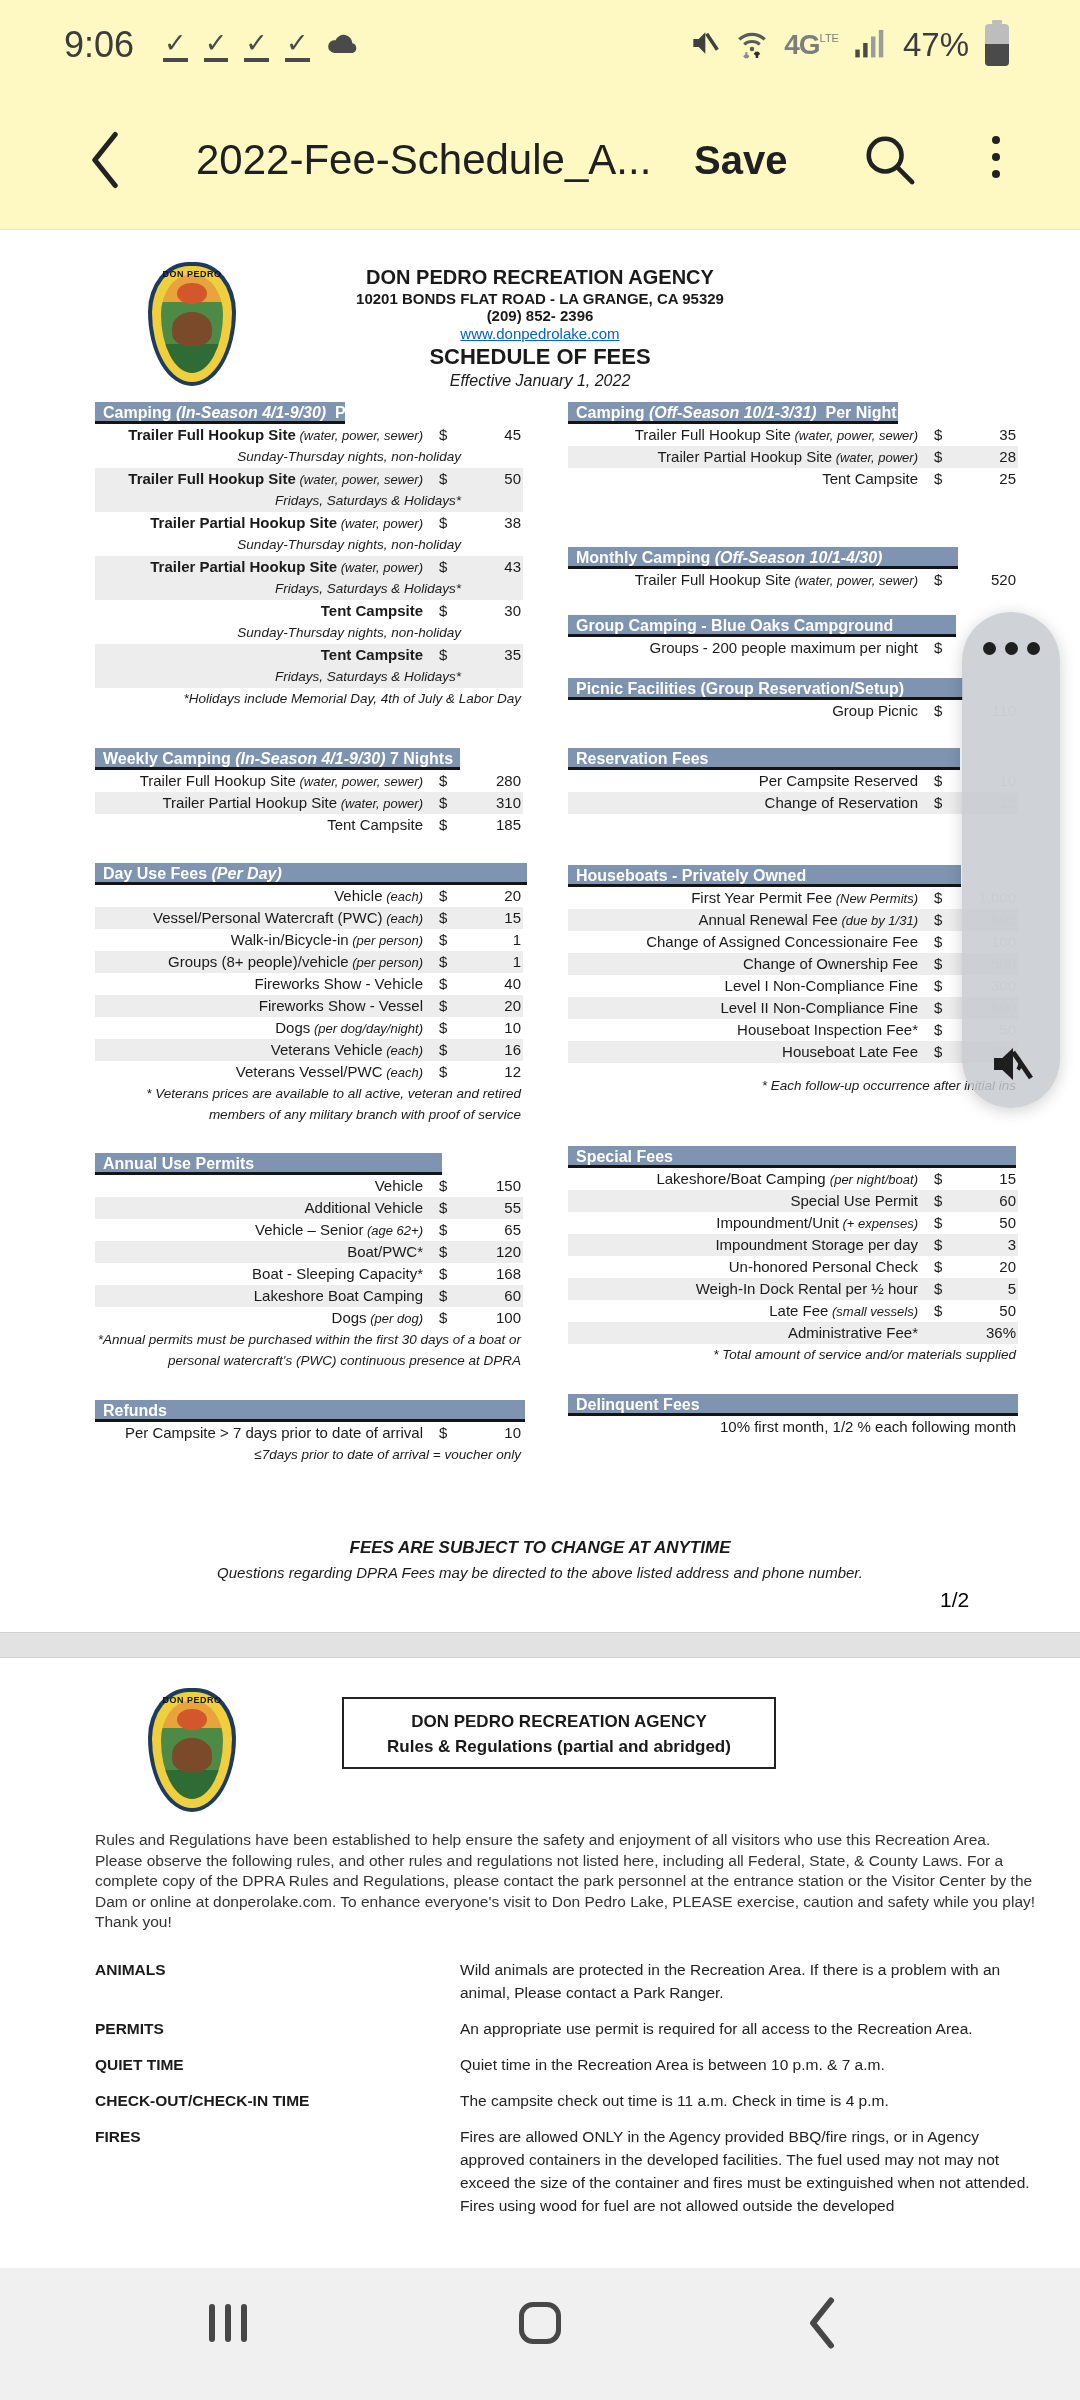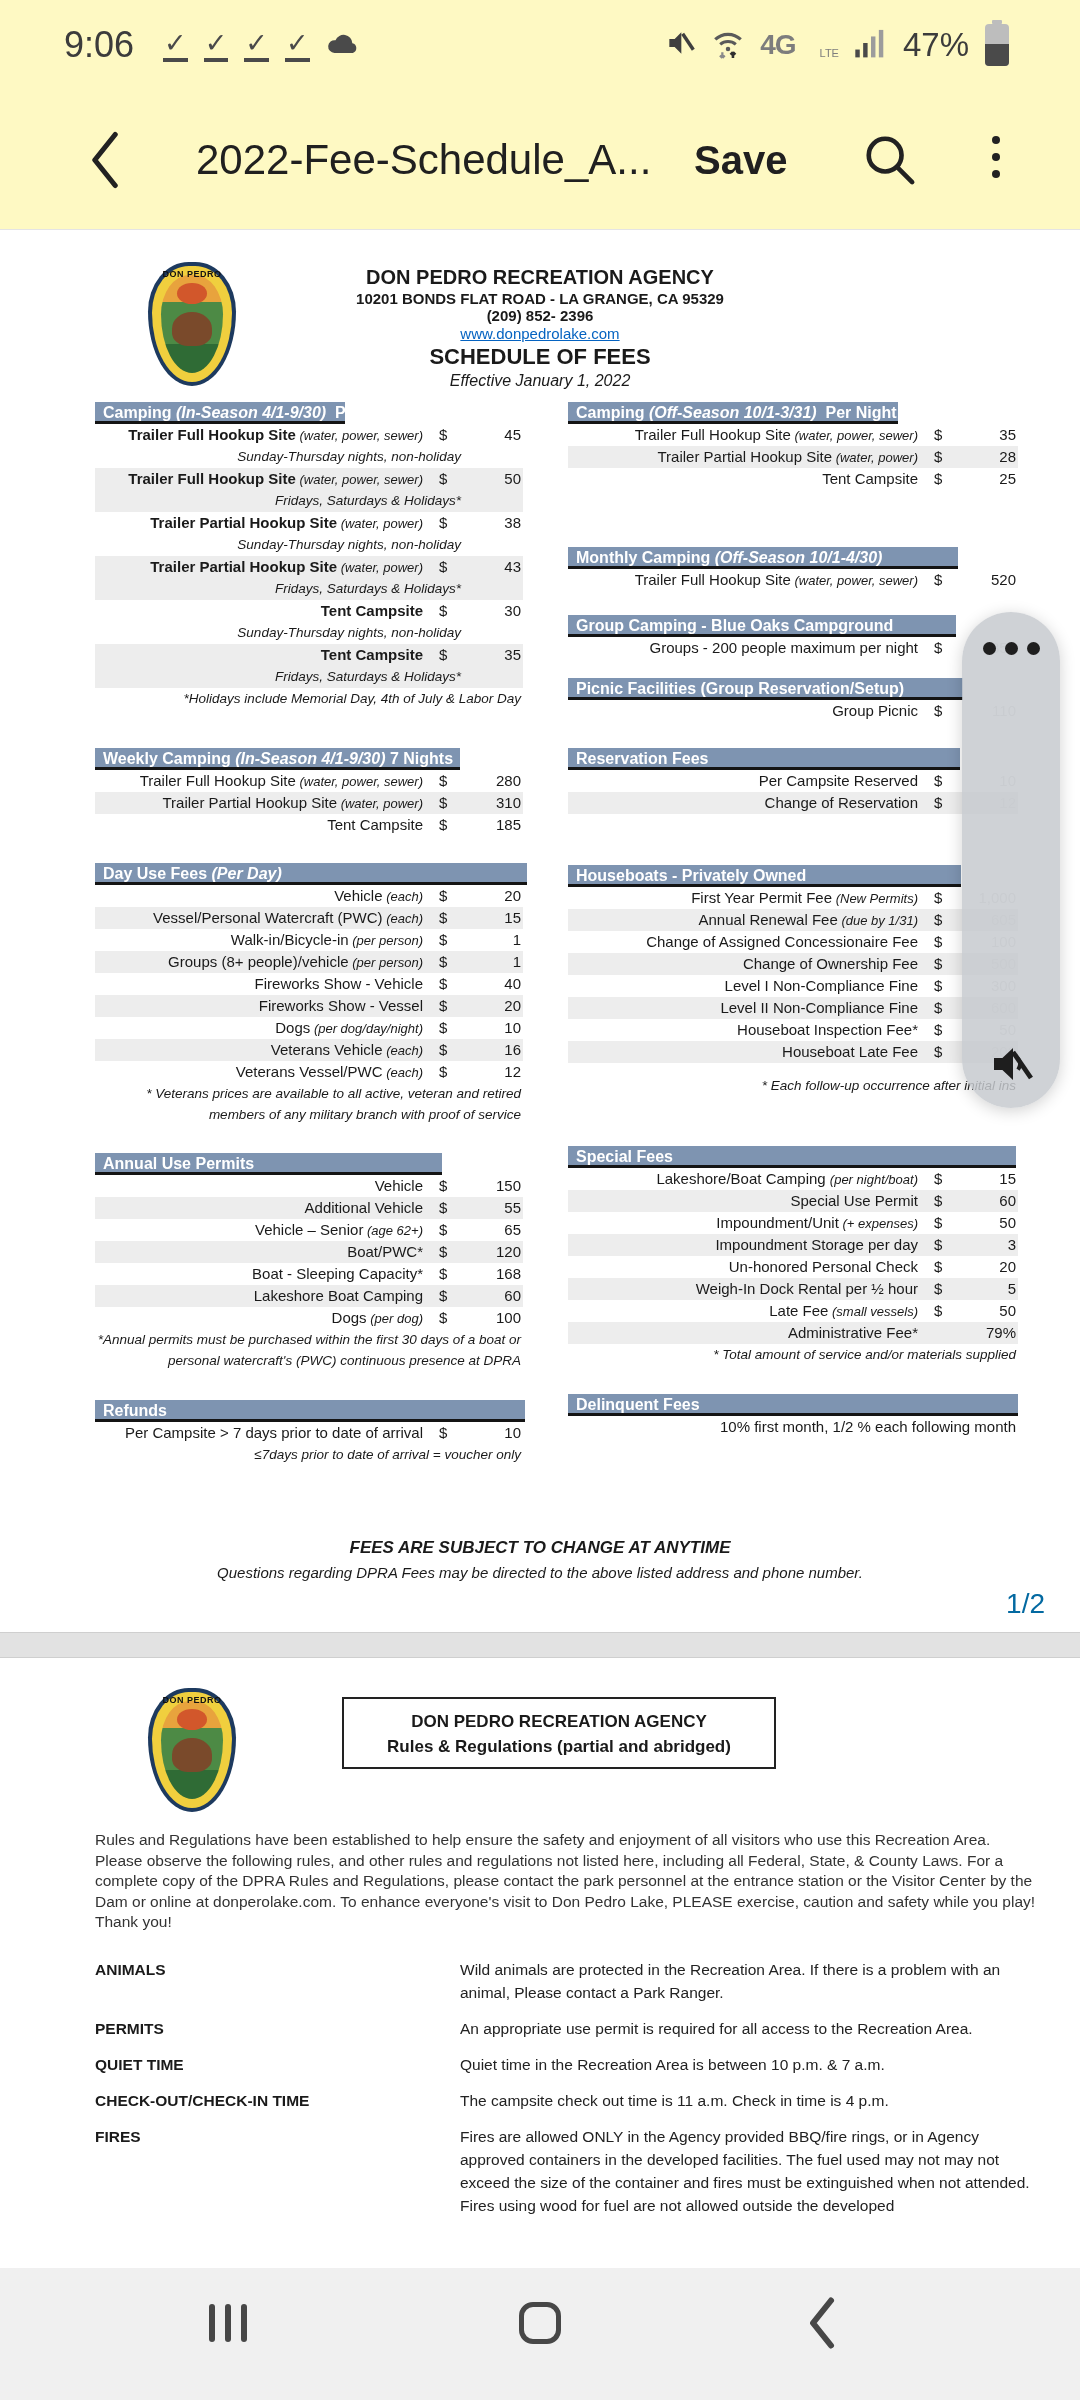--- a/index.html
+++ b/index.html
@@ -7,37 +7,37 @@
   body { position:relative; font-family:"Liberation Sans","DejaVu Sans",sans-serif; background:#ffffff; overflow:hidden; color:#1a1a1a; }
 
   
   .chrome { position:absolute; left:0; top:0; width:1080px; height:230px; background:#fef9c3; border-bottom:1px solid #e4e4e4; }
   .statusbar { position:absolute; left:0; top:0; width:1080px; height:90px; display:flex; align-items:center; }
   .sb-time { position:absolute; left:64px; top:0; height:90px; display:flex; align-items:center; font-size:36px; color:#3c3c3c; }
   .sb-left-icons { position:absolute; left:163px; top:0; height:90px; display:flex; align-items:center; gap:16px; }
   .dl-check { font-size:27px; font-weight:bold; color:#4a4a4a; border-bottom:4px solid #4a4a4a; padding:0 1px 1px 1px; line-height:28px; }
   .sb-right { position:absolute; right:70px; top:0; height:90px; display:flex; align-items:center; gap:15px; }
   .pct { font-size:33px; color:#3c3c3c; }
-  .fourg { display:flex; align-items:flex-end; line-height:1; color:#7d7d7d;gap:24px; }
+  .fourg { display:flex; align-items:flex-start; line-height:1; color:#7d7d7d; }
   .fourg b { font-size:28px; font-weight:bold; letter-spacing:-1px; }
   .fourg i { font-style:normal; font-size:11px; margin-top:2px; letter-spacing:0; }
 
   .appbar { position:absolute; left:0; top:90px; width:1080px; height:140px; }
   .ab-back { position:absolute; left:88px; top:40px; width:50px; height:60px; display:flex; align-items:center; }
   .ab-title { position:absolute; left:196px; top:0; height:140px; display:flex; align-items:center; font-size:42px; color:#202020; }
   .ab-save { position:absolute; left:694px; top:0; height:140px; display:flex; align-items:center; font-size:40px; font-weight:600; color:#202020; }
   .ab-search { position:absolute; left:862px; top:42px; }
   .ab-more { position:absolute; left:986px; top:40px; display:flex; flex-direction:column; gap:9px; padding:6px; }
   .ab-more span { width:8px; height:8px; border-radius:50%; background:#222; }
 
   
   .page1 { position:absolute; left:0; top:230px; width:1080px; height:1402px; background:#fff; }
   .pagegap { position:absolute; left:0; top:1632px; width:1080px; height:26px; background:#e2e2e2; border-top:1px solid #cfcfcf; border-bottom:1px solid #cfcfcf; }
   .page2 { position:absolute; left:0; top:1658px; width:1080px; height:742px; background:#fff; }
-  .pageind { position:absolute; left:940px; top:1588px; width:105px; text-align:right; font-size:28px; color:#0369a1; }
+  .pageind { position:absolute; left:940px; top:1588px; width:105px; text-align:left; font-size:21px; color:#000000; }
 
   
   .logo { position:absolute; width:88px; height:124px; background:#1d3a5f;
           border-radius:46% 46% 50% 50% / 40% 40% 60% 60%; }
   .logo .ring { position:absolute; inset:4px; background:#f0cf3e; border-radius:inherit; }
   .logo .inner { position:absolute; inset:13px; background:linear-gradient(#e8a33d 0 28%, #4d8a45 28% 70%, #2f6b35 70% 100%); border-radius:inherit; overflow:hidden; }
   .logo .sun { position:absolute; left:26%; top:8%; width:48%; height:22%; background:#d2572b; border-radius:50%; }
   .logo .hill { position:absolute; left:18%; top:38%; width:64%; height:34%; background:#7a4a2b; border-radius:50% 50% 40% 40%; }
   .logo .arc { position:absolute; width:100%; top:7px; text-align:center; font-size:9px; font-weight:bold; color:#111; letter-spacing:.5px; }
 
@@ -583,21 +583,21 @@
           <div class="row">
             <span class="lbl"><span class="lbltext">Late Fee</span><span class="note"> (small vessels)</span></span>
             <span class="cur">$</span>
             <span class="val">50</span>
           </div>
         </div>
         <div class="rowwrap shade">
           <div class="row">
             <span class="lbl"><span class="lbltext">Administrative Fee*</span></span>
             <span class="cur"></span>
-            <span class="val">79%</span>
+            <span class="val">36%</span>
           </div>
         </div>
         <div class="fnote">* Total amount of service and/or materials supplied</div>
       </div>
       <div class="tbl" style="margin-top: 29px;">
         <div class="thead" style="width: 450px;"><span>Delinquent Fees</span></div>
         <div class="rowwrap">
           <div class="rowfull">10% first month, 1/2 % each following month</div>
         </div>
       </div>

